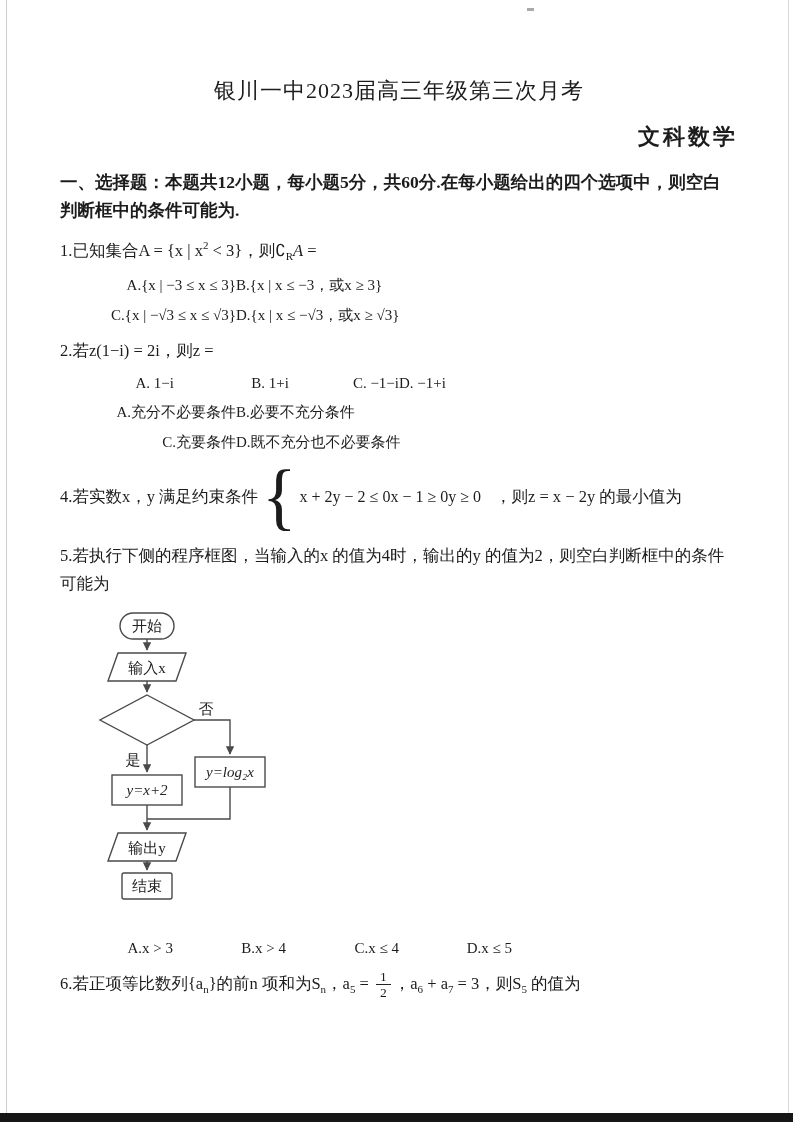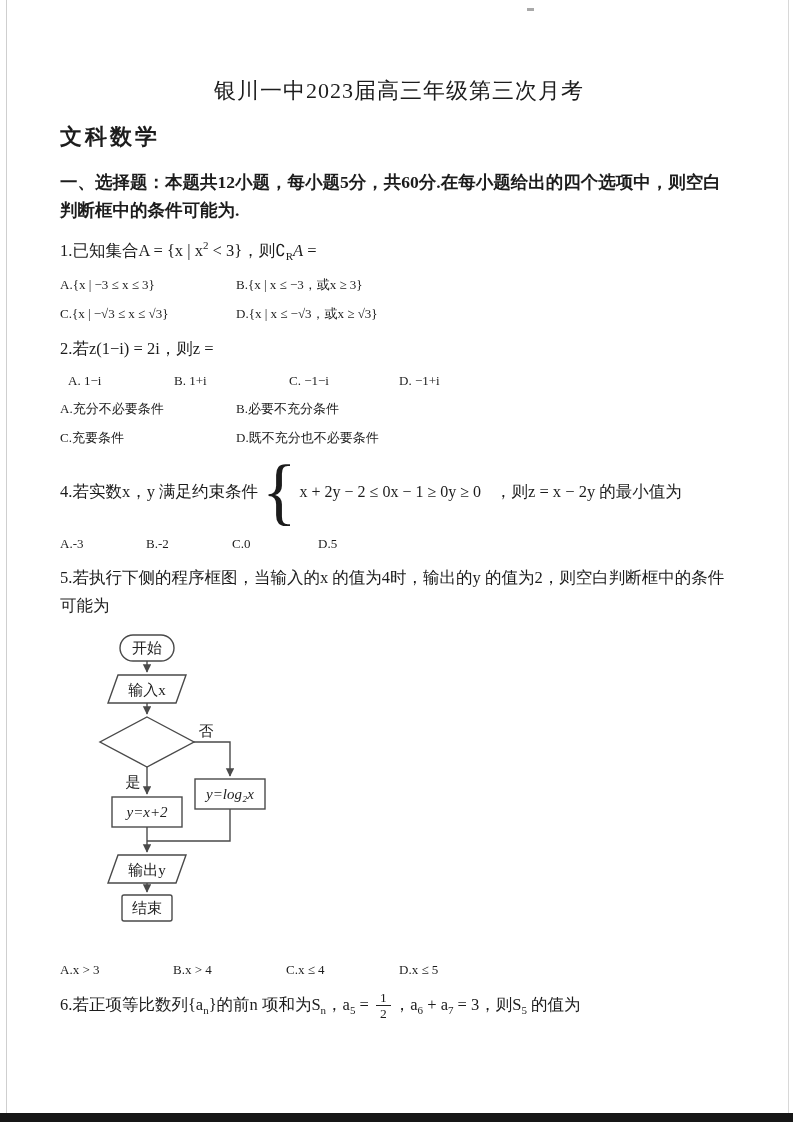--- a/index.html
+++ b/index.html
@@ -13,29 +13,29 @@
   }
   .page { position:absolute; inset:0; }
   .edge-left  { position:absolute; top:0; bottom:0; left:6px;  width:1px; background:#cfcfcf; }
   .edge-right { position:absolute; top:0; bottom:0; right:4px; width:1px; background:#d8d8d8; }
   .bottom-bar { position:absolute; left:0; right:0; bottom:0; height:9px; background:#161616; }
   .top-mark   { position:absolute; top:8px; left:527px; width:7px; height:3px; background:#a9a9a9; }
 
   .content { position:absolute; top:76px; left:60px; width:678px; }
 
   .title    { font-size:22px; font-weight:normal; text-align:center; letter-spacing:1px; }
-  .subtitle { font-size:22px; font-weight:bold; text-align:left; letter-spacing:3px; margin-top:16px; }
+  .subtitle { font-size:22px; font-weight:bold; text-align:right; letter-spacing:3px; margin-top:16px; }
 
   .section-header { font-weight:bold; font-size:17.5px; line-height:1.6; margin-top:16px; }
 
   .stem { font-size:16.5px; line-height:1.65; margin-top:12px; }
   sub { font-size:11px; }
   sup { font-size:11px; }
 
-  .options-row { display:flex; font-size:13px; margin-top:11px; align-items:baseline; }
+  .options-row { display:flex; font-size:15px; margin-top:11px; align-items:baseline;text-align:right; }
   .options-row .opt { white-space:nowrap; }
   .two-col .opt:first-child { width:176px; }
   .four-col .opt { width:113px; }
   .four-col-narrow .opt { width:86px; }
   .q2-row .opt:nth-child(1){ width:106px; }
   .q2-row .opt:nth-child(2){ width:115px; }
   .q2-row .opt:nth-child(3){ width:110px; }
   .q2-row { padding-left:8px; }
 
   
@@ -113,26 +113,20 @@
         <span class="system">
           <span class="brace">{</span>
           <span class="constraints">
             <span>x + 2y − 2 ≤ 0</span>
             <span>x − 1 ≥ 0</span>
             <span>y ≥ 0</span>
           </span>
         </span>
         <span class="q4-suffix">，则z = x − 2y 的最小值为</span>
       </div>
-      <div class="options-row four-col-narrow">
-        <span class="opt">A.-3</span>
-        <span class="opt">B.-2</span>
-        <span class="opt">C.0</span>
-        <span class="opt">D.5</span>
-      </div>
     </div>
 
     <div class="question">
       <p class="stem">5.若执行下侧的程序框图，当输入的x 的值为4时，输出的y 的值为2，则空白判断框中的条件可能为</p>
 
       <div class="flowchart-wrap">
         <svg width="260" height="318" viewBox="0 0 260 318">
           <defs>
             <marker id="arrow" markerWidth="8" markerHeight="8" refX="5.5" refY="3" orient="auto">
               <path d="M0,0 L6,3 L0,6 z" fill="#4a4a4a"></path>

